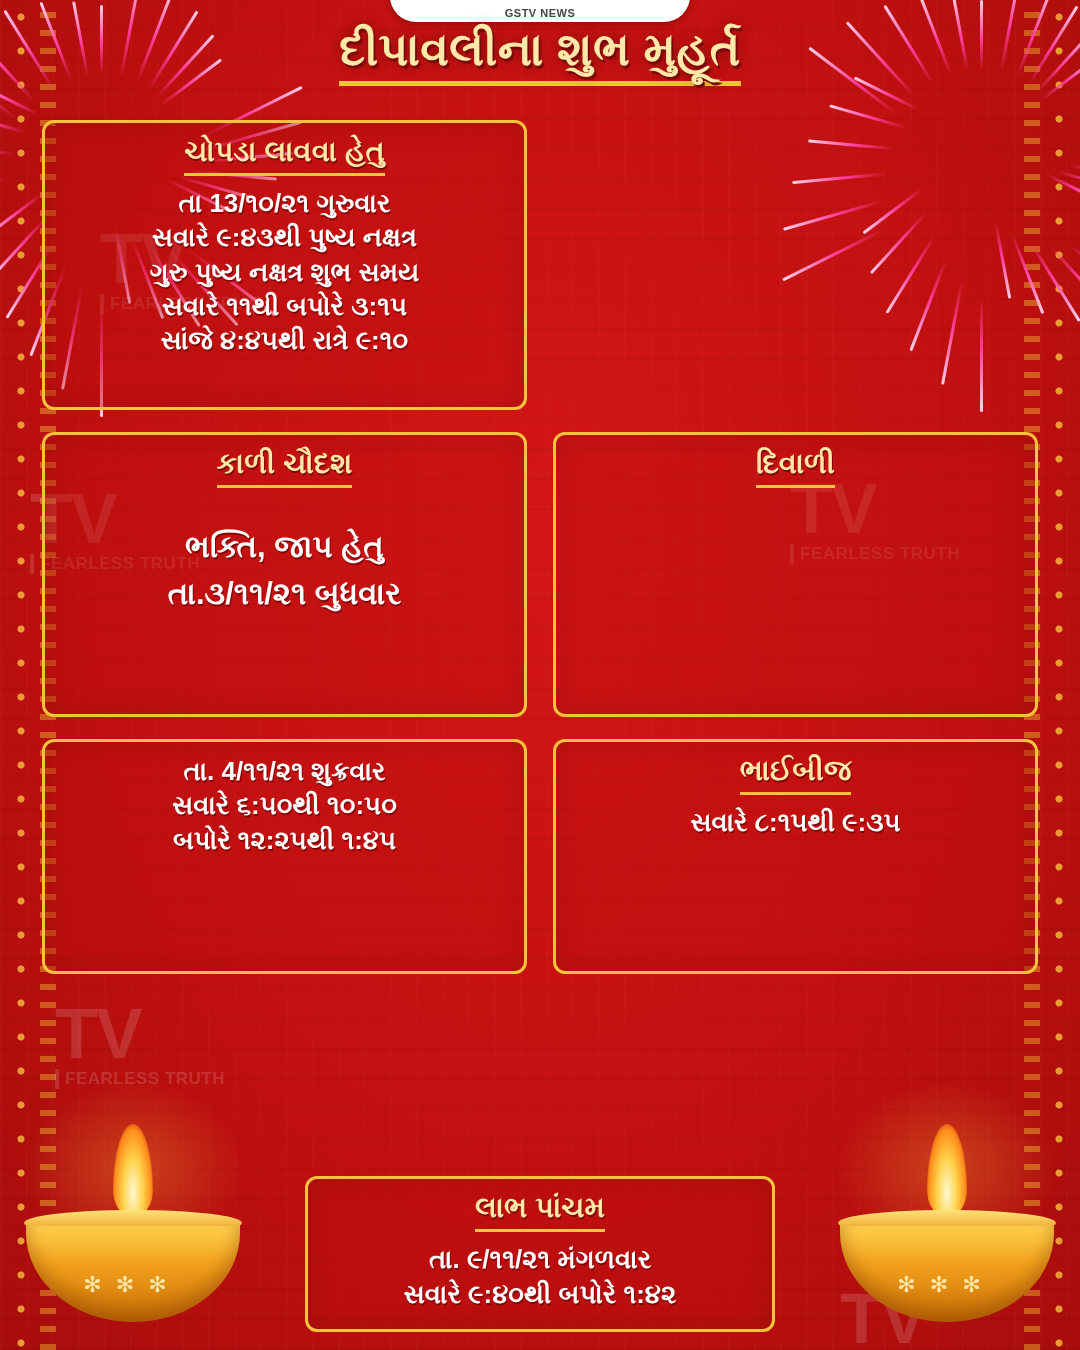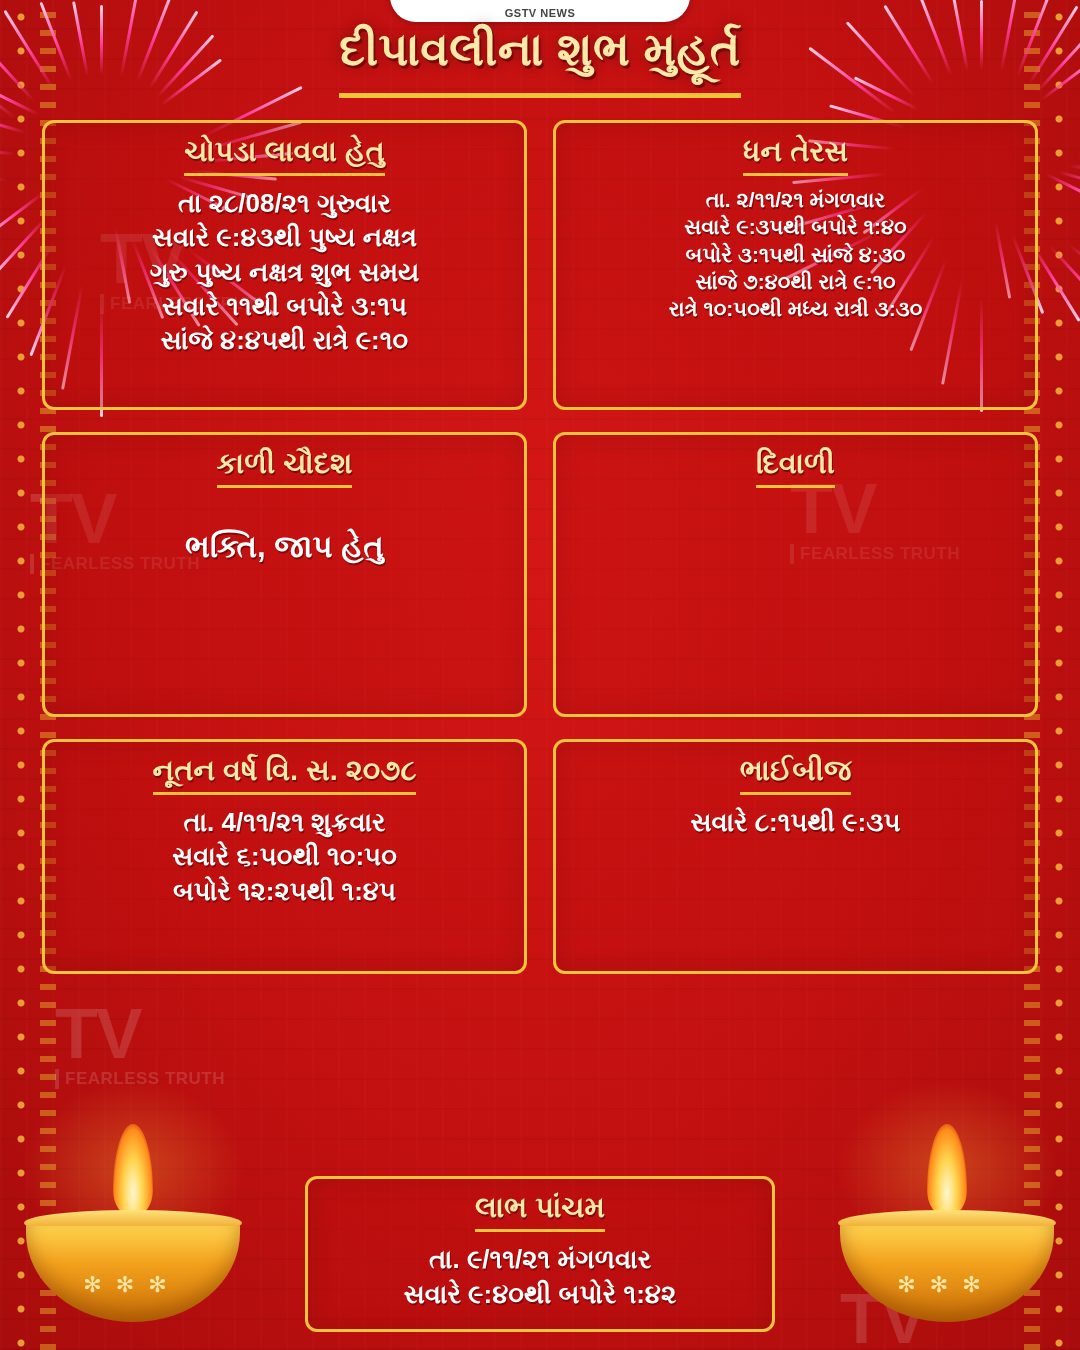--- a/index.html
+++ b/index.html
@@ -81,21 +81,21 @@
   .title-wrap {
     position: absolute; top: 22px; left: 0; right: 0;
     text-align: center;
   }
   .title {
     display: inline-block;
     font-family: "Liberation Sans", sans-serif;
     font-size: 46px; font-weight: bold;
     color: #ffe9a8;
     text-shadow: 2px 3px 0 #7c0707, 0 0 14px rgba(0,0,0,.35);
-    padding-bottom: 16px;
+    padding-bottom: 4px;
     border-bottom: 5px solid #f5c43a;
     letter-spacing: .5px;
   }
 
   
   .wm {
     position: absolute;
     color: rgba(255,255,255,0.14);
     font-weight: bold;
     pointer-events: none;
@@ -314,52 +314,42 @@
   </div>
   <div class="wm w5">
     <div class="tv">TV</div>
   </div>
 
   <div class="grid">
 
     <div class="card c-chopda">
       <div class="card-title">ચોપડા લાવવા હેતુ</div>
       <div class="lines">
-        <div class="line">તા ૨૮/08/૨૧ ગુરુવાર</div>
+        <div class="line">તા 13/૧૦/૨૧ ગુરુવાર</div>
         <div class="line">સવારે ૯:૪૩થી પુષ્ય નક્ષત્ર</div>
         <div class="line">ગુરુ પુષ્ય નક્ષત્ર શુભ સમય</div>
         <div class="line">સવારે ૧૧થી બપોરે ૩:૧૫</div>
         <div class="line">સાંજે ૪:૪૫થી રાત્રે ૯:૧૦</div>
       </div>
     </div>
 
-    <div class="card c-dhanteras dense">
-      <div class="card-title">ધન તેરસ</div>
-      <div class="lines">
-        <div class="line">તા. ૨/૧૧/૨૧ મંગળવાર</div>
-        <div class="line">સવારે ૯:૩૫થી બપોરે ૧:૪૦</div>
-        <div class="line">બપોરે ૩:૧૫થી સાંજે ૪:૩૦</div>
-        <div class="line">સાંજે ૭:૪૦થી રાત્રે ૯:૧૦</div>
-        <div class="line">રાત્રે ૧૦:૫૦થી મધ્ય રાત્રી ૩:૩૦</div>
-      </div>
-    </div>
 
     <div class="card c-kali big">
       <div class="card-title">કાળી ચૌદશ</div>
       <div class="kali-body">
         <div class="line">ભક્તિ, જાપ હેતુ</div>
+        <div class="line">તા.૩/૧૧/૨૧ બુધવાર</div>
       </div>
     </div>
 
     <div class="card c-diwali dense">
       <div class="card-title">દિવાળી</div>
     </div>
 
     <div class="card c-nutan">
-      <div class="card-title">નૂતન વર્ષ વિ. સ. ૨૦૭૮</div>
       <div class="lines">
         <div class="line">તા. 4/૧૧/૨૧ શુક્રવાર</div>
         <div class="line">સવારે ૬:૫૦થી  ૧૦:૫૦</div>
         <div class="line">બપોરે ૧૨:૨૫થી ૧:૪૫</div>
       </div>
     </div>
 
     <div class="card c-bhaibij">
       <div class="card-title">ભાઈબીજ</div>
       <div class="lines">

